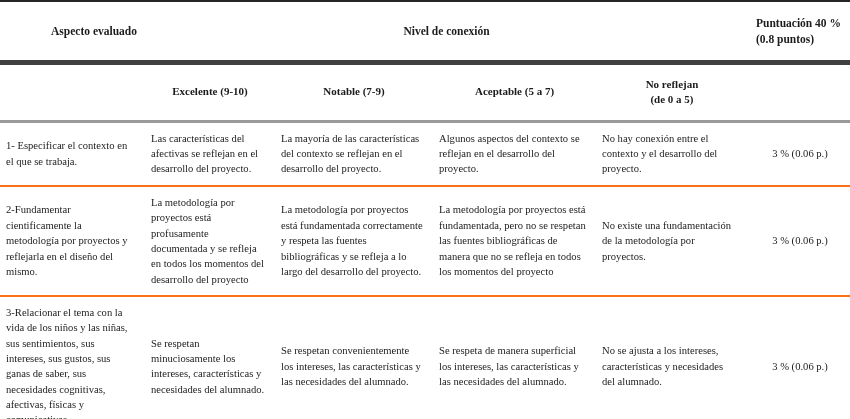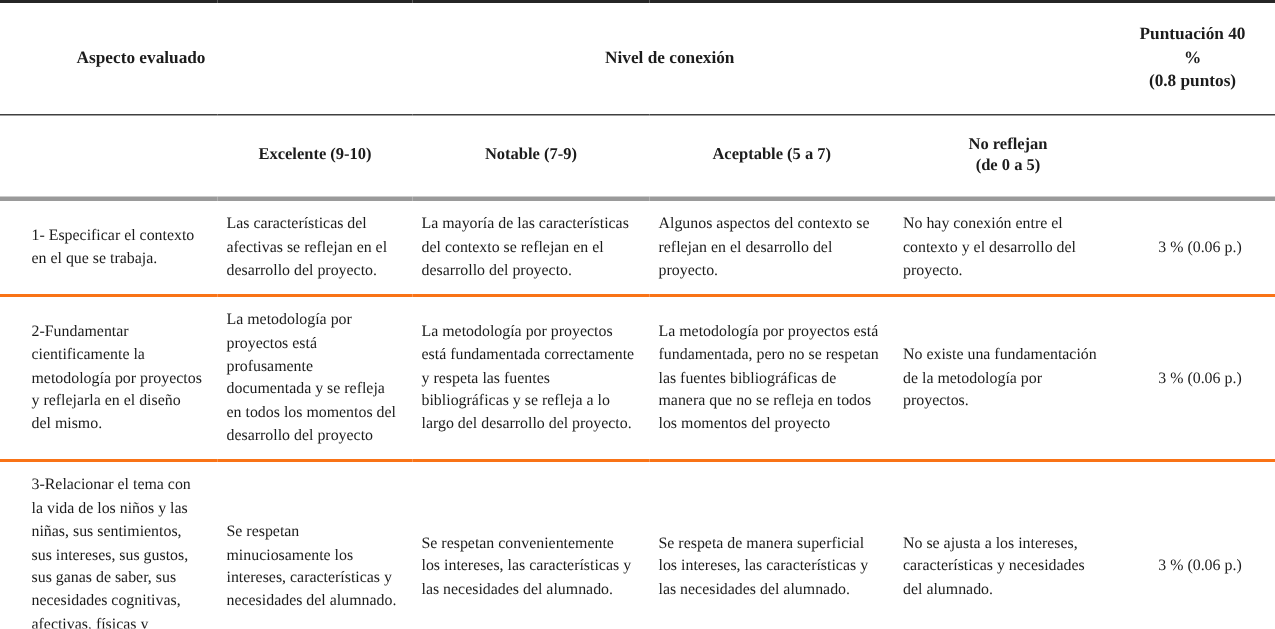--- a/index.html
+++ b/index.html
@@ -24,54 +24,54 @@
   
   .col-aspect  { width: 145px; }
   .col-level   { width: 130px; }
   .col-level2  { width: 158px; }
   .col-level3  { width: 163px; }
   .col-level4  { width: 152px; }
   .col-score   { width: 102px; }
 
   
   .rule-top    { border-top: 2px solid #262626; }
-  .rule-thin   { border-top: 1px solid #404040; }
+  .rule-thin   { border-top: 5px solid #404040; }
   .rule-thick  { border-top: 3px solid #9a9a9a; }
   .rule-gray   { border-top: 2px solid #f97316; }
 
   
   .hdr {
     font-weight: bold;
     font-size: 11.5px;
     padding: 14px 8px 13px 8px;
     vertical-align: middle;
     line-height: 1.35;
   }
   .hdr-aspect  { text-align: right;  padding-left: 6px; }
   .hdr-level   { text-align: center; }
-  .hdr-score   { text-align: center; padding-right: 16px; }
+  .hdr-score   { text-align: left; padding-right: 0; }
 
   .subhdr {
     font-weight: bold;
     font-size: 11px;
     text-align: center;
     vertical-align: middle;
     padding: 12px 6px 13px 6px;
     line-height: 1.35;
   }
 
   
   .cell {
     font-size: 10.6px;
     line-height: 1.45;
     vertical-align: middle;
     padding: 8px 10px 8px 6px;
     text-align: left;
   }
-  .cell-aspect { padding-left: 21px; }
+  .cell-aspect { padding-left: 6px; }
   .cell-score  { text-align: center; padding-left: 12px; white-space: nowrap; }
 
   .r1 .cell { padding-top: 8px; padding-bottom: 8px; }
   .r2 .cell { padding-top: 8px; padding-bottom: 8px; }
   .r3 .cell { padding-top: 8px; padding-bottom: 8px; }
 </style>
 </head>
 <body>
 
 <table class="rubric-table">

